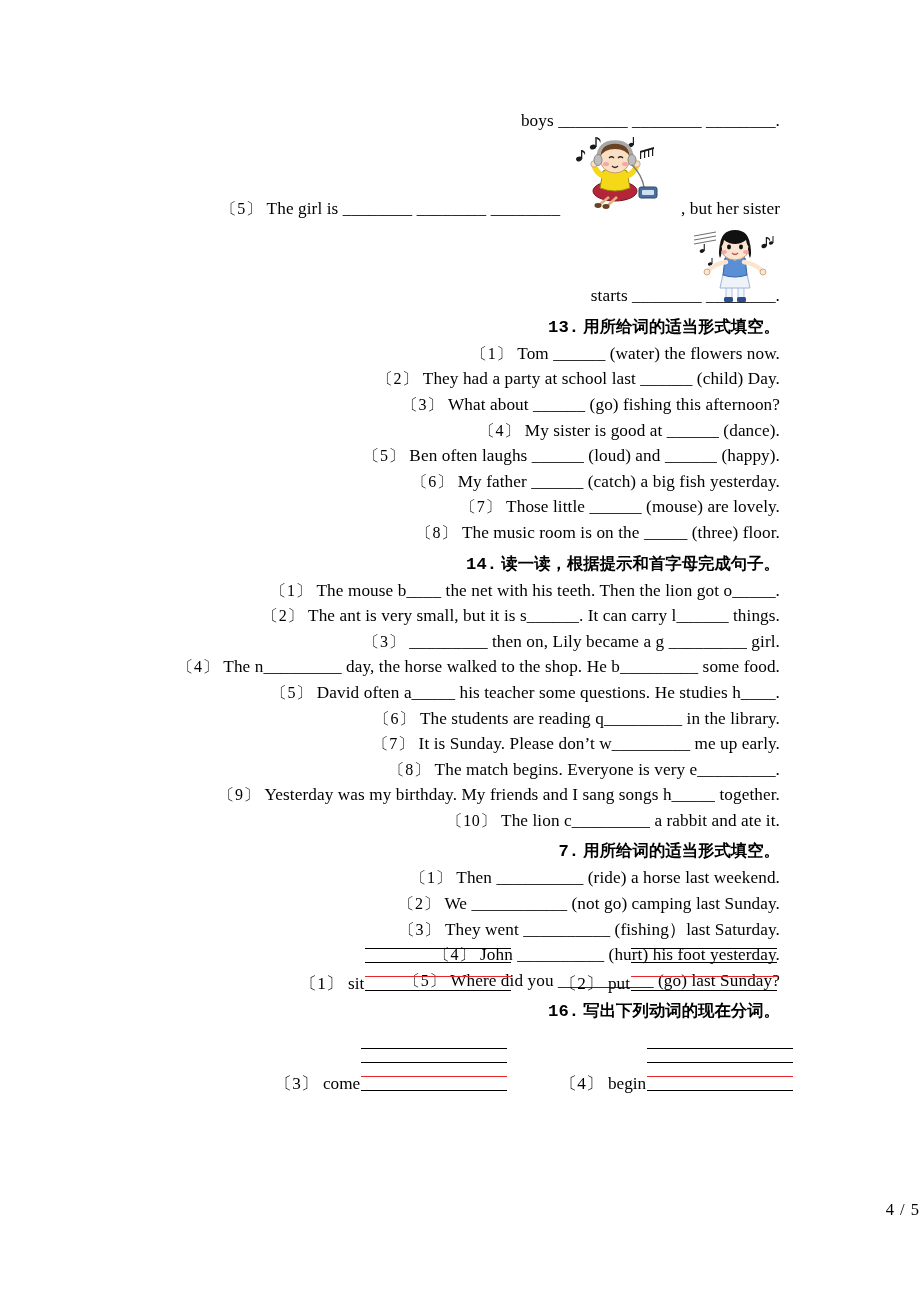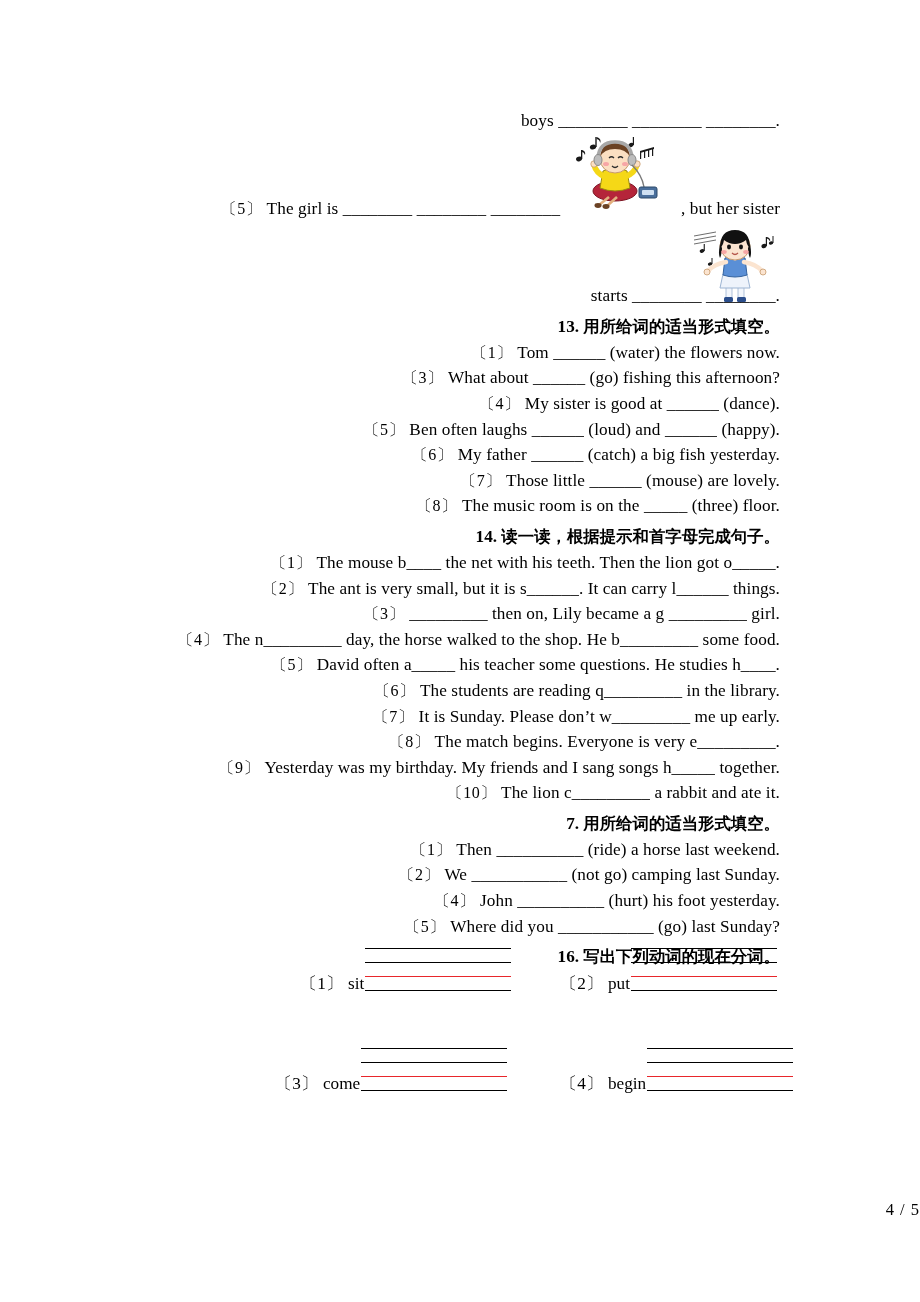--- a/index.html
+++ b/index.html
@@ -37,21 +37,21 @@
   }
   .heading {
     text-align: right;
     font-size: 17.2px;
     line-height: 27px;
     font-weight: bold;
     white-space: nowrap;
     margin-top: 4px;
   }
   .heading .num {
-    font-family: Liberation Serif, serif;
+    font-family: Liberation Mono, monospace;
   }
   .heading .cn {
     font-family: Liberation Serif, serif;
     font-size: 16.4px;
     font-weight: bold;
   }
   .item-no {
     font-size: 16px;
     letter-spacing: 0.5px;
   }
@@ -254,20 +254,24 @@
 
     <div class="heading">
       <span class="num">13.</span>
       <span class="cn">用所给词的适当形式填空。</span>
     </div>
     <div class="line">
       <span class="item-no">〔1〕</span>
       <span>Tom ______ (water) the flowers now.</span>
     </div>
     <div class="line">
+      <span class="item-no">〔2〕</span>
+      <span>They had a party at school last ______ (child) Day.</span>
+    </div>
+    <div class="line">
       <span class="item-no">〔3〕</span>
       <span>What about ______ (go) fishing this afternoon?</span>
     </div>
     <div class="line">
       <span class="item-no">〔4〕</span>
       <span>My sister is good at ______ (dance).</span>
     </div>
     <div class="line">
       <span class="item-no">〔5〕</span>
       <span>Ben often laughs ______ (loud) and ______ (happy).</span>
@@ -334,20 +338,24 @@
       <span class="num">7.</span>
       <span class="cn">用所给词的适当形式填空。</span>
     </div>
     <div class="line">
       <span class="item-no">〔1〕</span>
       <span>Then __________ (ride) a horse last weekend.</span>
     </div>
     <div class="line">
       <span class="item-no">〔2〕</span>
       <span>We ___________ (not go) camping last Sunday.</span>
+    </div>
+    <div class="line">
+      <span class="item-no">〔3〕</span>
+      <span>They went __________ (fishing）last Saturday.</span>
     </div>
     <div class="line">
       <span class="item-no">〔4〕</span>
       <span>John __________ (hurt) his foot yesterday.</span>
     </div>
     <div class="line">
       <span class="item-no">〔5〕</span>
       <span>Where did you ___________ (go) last Sunday?</span>
     </div>
 

